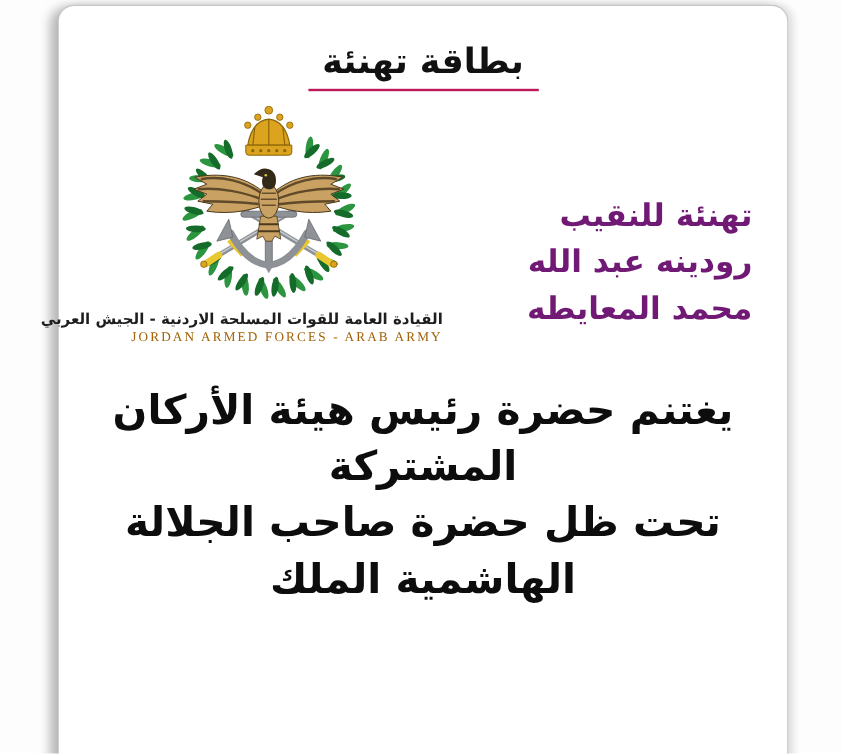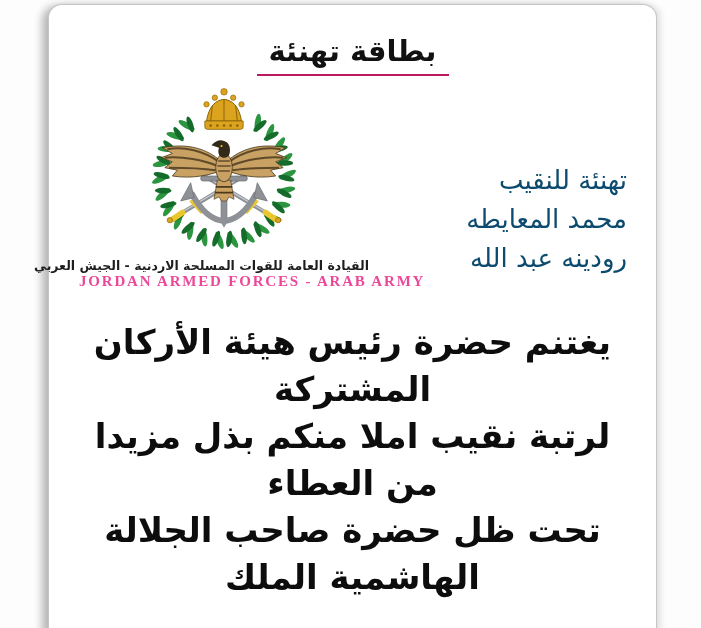--- a/index.html
+++ b/index.html
@@ -21,28 +21,28 @@
     border-bottom:2px solid #be185d; padding:0 12px 6px 12px; line-height:1.15;
   }
 
   .emblem-block { position:absolute; top:76px; left:30px; width:290px; text-align:right; }
   .emblem-block svg { display:block; margin:0 auto; }
   .caption-ar {
     direction:rtl; font-size:12.5px; font-weight:bold; color:#1e1e1e;
     white-space:nowrap; line-height:15px; margin-top:2px;
   }
   .caption-en {
-    font-family:"Liberation Serif", serif; font-size:15px; font-weight:700;
-    letter-spacing:1.8px; color:#ec4899; white-space:nowrap; line-height:15px; margin-top:1px;
+    font-family:"Liberation Serif", serif; font-size:11px; font-weight:400;
+    letter-spacing:1.8px; color:#a16207; white-space:nowrap; line-height:15px; margin-top:1px;
   }
 
   .recipient {
     position:absolute; top:156px; right:29px; width:240px;
     direction:rtl; text-align:right;
-    font-size:26px; font-weight:normal; color:#0c4a6e; line-height:39px;
+    font-size:26px; font-weight:bold; color:#701a75; line-height:39px;
   }
 
   .message {
     position:absolute; top:314px; left:18px; right:18px;
     direction:rtl; text-align:center;
     font-size:34px; font-weight:bold; color:#0d0d0d; line-height:47px;
   }
 </style>
 </head>
 <body>
@@ -140,25 +140,24 @@
           <circle cx="128" cy="53.5" r="1.6" fill="var(--crown-dark)"></circle>
           <circle cx="136" cy="53.5" r="1.6" fill="var(--crown-dark)"></circle>
         </g>
       </svg>
       <div class="caption-ar">القيادة العامة للقوات المسلحة الاردنية - الجيش العربي</div>
       <div class="caption-en">JORDAN ARMED FORCES - ARAB ARMY</div>
     </div>
 
     <div class="recipient">
       <div>تهنئة للنقيب</div>
+      <div>رودينه عبد الله</div>
       <div>محمد المعايطه</div>
-      <div>رودينه عبد الله</div>
     </div>
 
     <div class="message">
       <div>يغتنم حضرة رئيس هيئة الأركان المشتركة</div>
-      <div>لرتبة نقيب املا منكم بذل مزيدا من العطاء</div>
       <div>تحت ظل حضرة صاحب الجلالة الهاشمية الملك</div>
 
     </div>
 
   </div>
 </div>
 
 </body></html>

